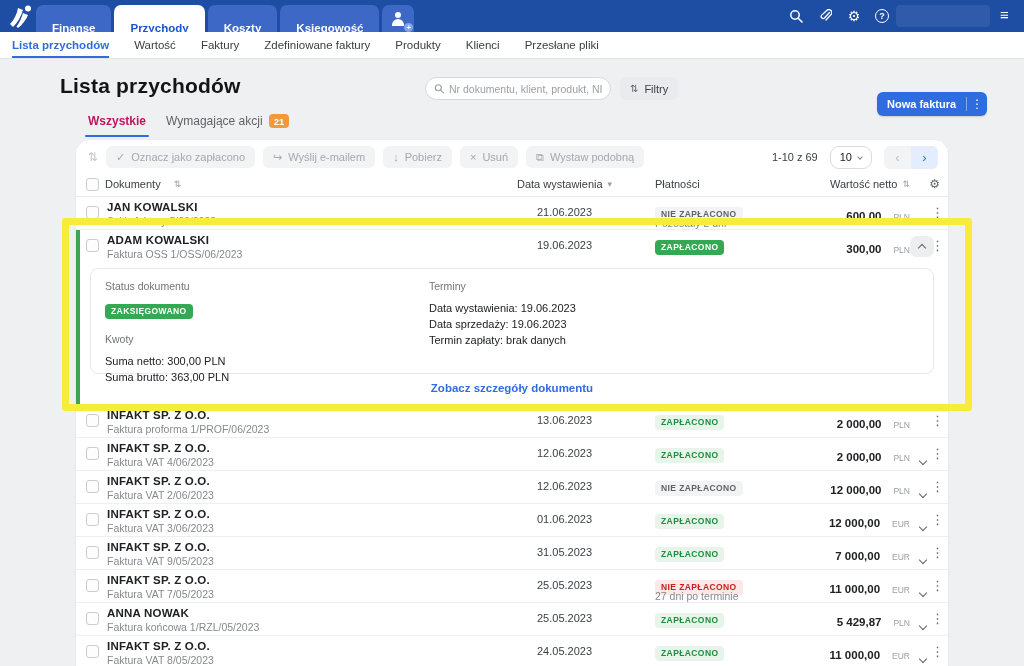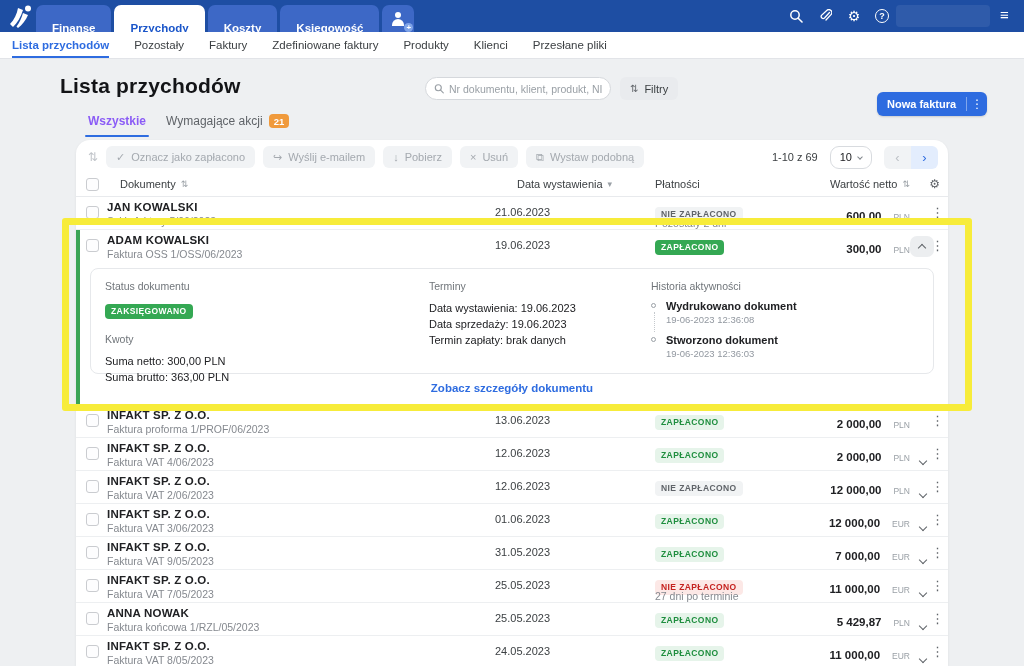--- a/index.html
+++ b/index.html
@@ -43,21 +43,21 @@
   .filters-btn .fic { font-size:10px; color:#5f6368; }
   .new-invoice { position:absolute; left:877px; top:92px; height:24px; background:#2E6CE0; border-radius:6px; display:flex;
                  align-items:center; color:#fff; cursor:pointer; box-shadow:0 1px 2px rgba(0,0,0,.15); }
   .new-invoice .lbl { font-size:11px; font-weight:bold; padding:0 10px; }
   .new-invoice .sep { width:1px; height:14px; background:rgba(255,255,255,.4); }
   .new-invoice .dots { width:20px; text-align:center; font-size:12px; }
 
   
   .view-tabs { position:absolute; left:88px; top:114px; display:flex; gap:20px; }
   .vtab { font-size:12px; color:#5f6368; position:relative; padding-bottom:9px; cursor:pointer; display:flex; align-items:center; gap:6px; }
-  .vtab.active { color:#8b5cf6; font-weight:bold; }
+  .vtab.active { color:#be185d; font-weight:bold; }
   .vtab.active::after { content:""; position:absolute; left:-3px; right:-3px; bottom:0; height:2.5px; background:#2E6CE0; border-radius:2px; }
   .count-badge { background:#F09A3C; color:#fff; font-size:9.5px; font-weight:bold; border-radius:4px; padding:1.5px 5px; }
 
   
   .card { position:absolute; left:76px; top:140px; width:872px; height:526px; background:#fff; border-radius:14px 14px 0 0;
           box-shadow:0 1px 3px rgba(0,0,0,.07); overflow:hidden; }
 
   
   .toolbar { position:absolute; left:0; top:0; right:0; height:34px; display:flex; align-items:center; padding:0 10px; }
   .bulk-sort { color:#c0c4c9; font-size:12px; margin:0 8px 0 2px; }
@@ -76,34 +76,34 @@
   
   .chev { display:inline-block; width:6px; height:6px; border-right:1.5px solid #5f6368; border-bottom:1.5px solid #5f6368; }
   .chev.down { transform:rotate(45deg); }
   .chev.up { transform:rotate(-135deg); margin-top:3px; }
   .chev.small { width:4px; height:4px; border-color:#80868b; }
 
   
   .thead { position:absolute; left:0; top:36px; right:0; height:21px; border-bottom:1px solid #E8EAED; font-size:11px; color:#3c4043; }
   .checkbox { width:13px; height:13px; border:1.5px solid #caccd0; border-radius:3px; background:#fdfdfe; display:inline-block; }
   .thead .cb { position:absolute; left:10px; top:2px; }
-  .th-doc { position:absolute; left:44px; top:2px; display:flex; gap:5px; align-items:center;text-align:right; }
+  .th-doc { position:absolute; left:29px; top:2px; display:flex; gap:13px; align-items:center;text-align:right; }
   .th-date { position:absolute; left:441px; top:2px; display:flex; gap:5px; align-items:center; }
   .th-pay { position:absolute; left:579px; top:2px; }
   .th-net { position:absolute; right:38px; top:2px; display:flex; gap:5px; align-items:center; }
   .sort-ic { font-size:9px; color:#9aa0a6; }
   .th-gear { position:absolute; right:8px; top:1px; font-size:12px; color:#5f6368; cursor:pointer; }
 
   
   .rows { position:absolute; left:0; top:57px; right:0; }
   .row { position:relative; height:33px; border-bottom:1px solid #EDEFF1; }
   .row .cb { position:absolute; left:10px; top:9px; }
   .r-name { position:absolute; left:31px; top:4px; font-size:11.5px; font-weight:bold; color:#202124; letter-spacing:.2px; }
   .r-sub { position:absolute; left:31px; top:18px; font-size:10.5px; color:#85898f; }
-  .r-date { position:absolute; left:419px; top:9px; font-size:11px; color:#3c4043; }
+  .r-date { position:absolute; left:461px; top:9px; font-size:11px; color:#3c4043; }
   .r-pay { position:absolute; left:579px; top:6px; }
   .r-paysub { position:absolute; left:579px; top:20px; font-size:10.5px; color:#85898f; }
   .badge { display:inline-block; font-size:8.5px; font-weight:bold; padding:2.5px 6px; border-radius:4px; letter-spacing:.4px; white-space:nowrap; }
   .badge[data-status="unpaid"] { background:#F1F3F4; color:#5F6368; }
   .badge[data-status="paid"] { background:#E6F4EA; color:#1E8E3E; }
   .badge[data-status="paid-solid"] { background:#34A853; color:#fff; }
   .badge[data-status="overdue"] { background:#FCE8E6; color:#C5221F; }
   .badge[data-status="booked"] { background:#34A853; color:#fff; }
   .r-amt { position:absolute; right:38px; top:9px; text-align:right; white-space:nowrap; }
   .r-amt .val { font-size:11.5px; font-weight:bold; color:#202124; }
@@ -170,21 +170,21 @@
     </span>
     <span class="tico">⚙</span>
     <span class="help-circle">?</span>
   </div>
   <div class="topbar-box"></div>
   <span class="hamburger">≡</span>
 </div>
 
 <div class="subnav">
   <span class="subnav-item active">Lista przychodów</span>
-  <span class="subnav-item">Pozostały</span>
+  <span class="subnav-item">Wartość</span>
   <span class="subnav-item">Faktury</span>
   <span class="subnav-item">Zdefiniowane faktury</span>
   <span class="subnav-item">Produkty</span>
   <span class="subnav-item">Klienci</span>
   <span class="subnav-item">Przesłane pliki</span>
 </div>
 
 <h1 class="page-title">Lista przychodów</h1>
 
 <div class="searchbox">
@@ -302,34 +302,20 @@
           <div class="dp-label dp-kwoty">Kwoty</div>
           <div class="dp-val">Suma netto: 300,00 PLN</div>
           <div class="dp-val">Suma brutto: 363,00 PLN</div>
         </div>
         <div class="dp-col2">
           <div class="dp-label">Terminy</div>
           <div class="dp-val">Data wystawienia: 19.06.2023</div>
           <div class="dp-val">Data sprzedaży: 19.06.2023</div>
           <div class="dp-val">Termin zapłaty: brak danych</div>
         </div>
-        <div class="dp-col3">
-          <div class="dp-label">Historia aktywności</div>
-          <div class="tl-item">
-            <span class="bullet"></span>
-            <span class="connector"></span>
-            <div class="tl-title">Wydrukowano dokument</div>
-            <div class="tl-time">19-06-2023 12:36:08</div>
-          </div>
-          <div class="tl-item">
-            <span class="bullet"></span>
-            <div class="tl-title">Stworzono dokument</div>
-            <div class="tl-time">19-06-2023 12:36:03</div>
-          </div>
-        </div>
       </div>
       <div class="details-link">Zobacz szczegóły dokumentu</div>
     </div>
 
     <div class="row">
       <span class="checkbox cb"></span>
       <span class="r-name">INFAKT SP. Z O.O.</span>
       <span class="r-sub">Faktura proforma 1/PROF/06/2023</span>
       <span class="r-date">13.06.2023</span>
       <span class="r-pay"><span class="badge" data-status="paid">ZAPŁACONO</span></span>

